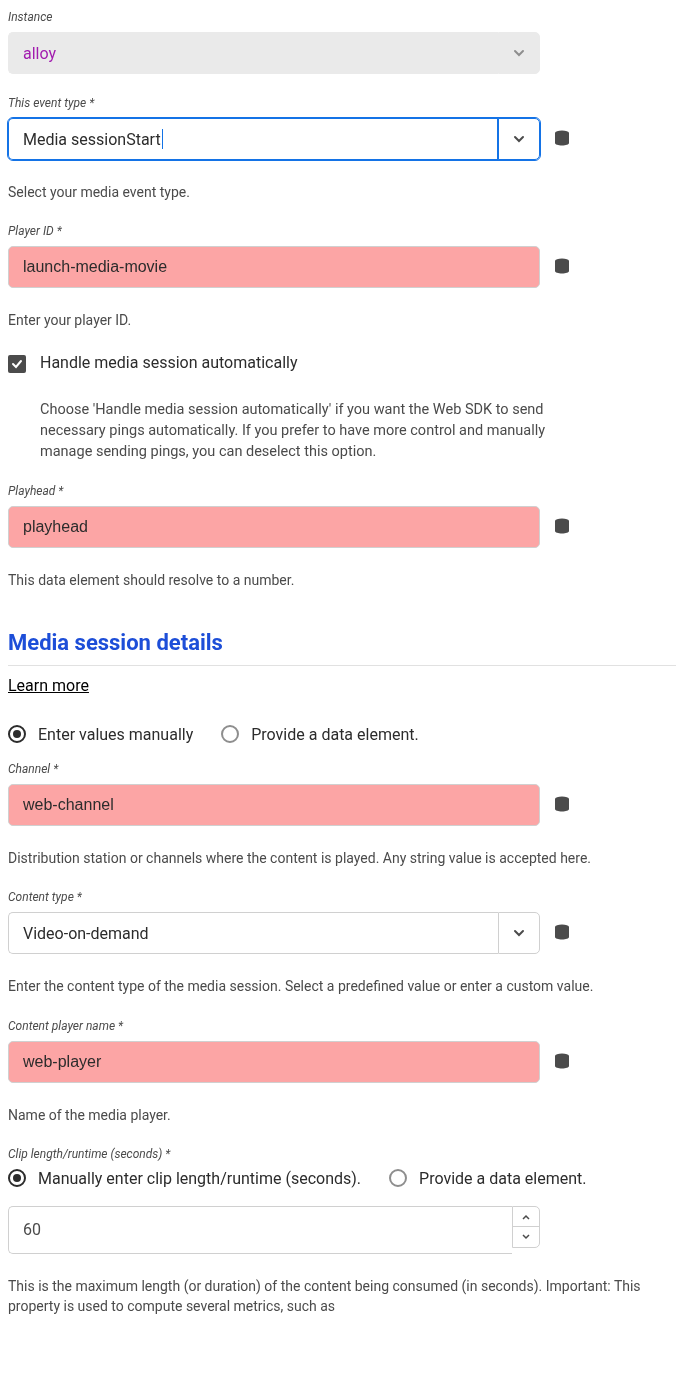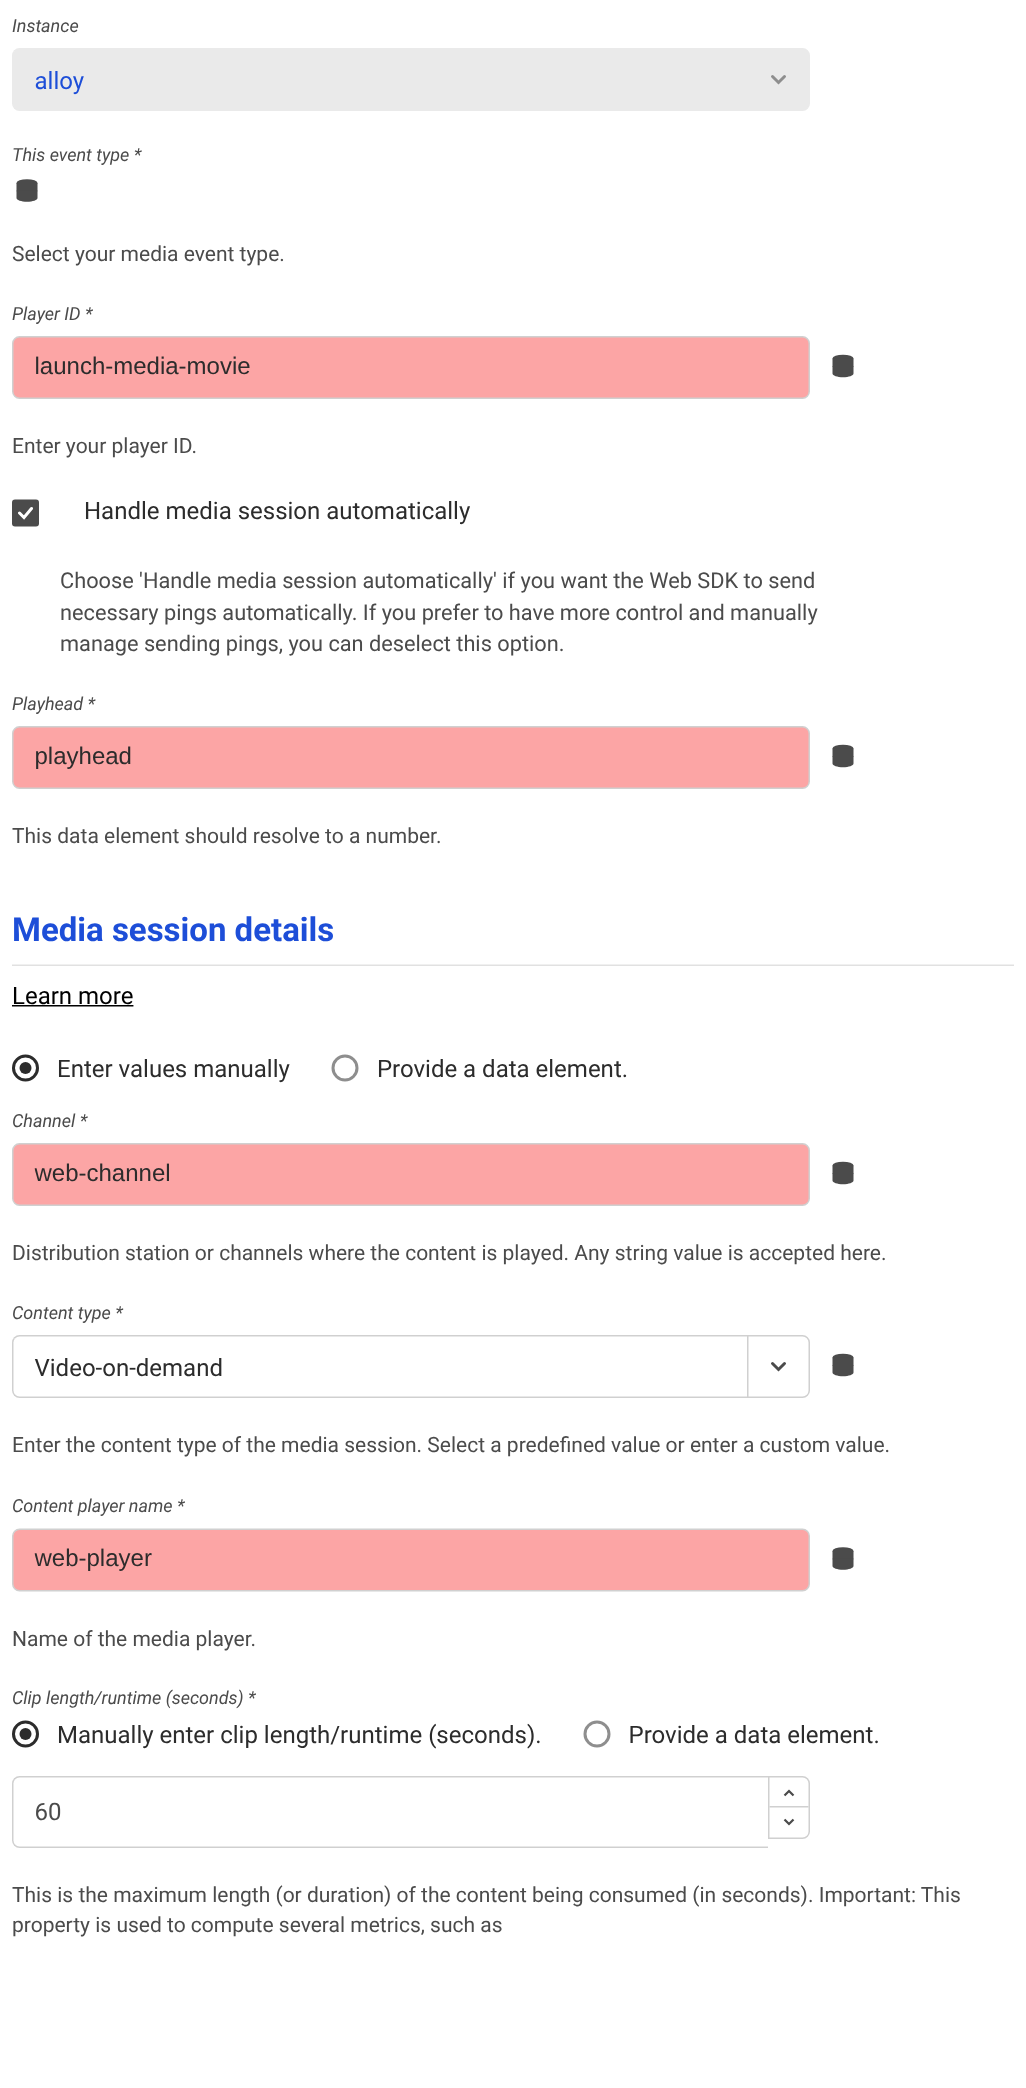--- a/index.html
+++ b/index.html
@@ -26,26 +26,26 @@
   flex: 1; height: 42px; padding: 0 14px;
   border: 1px solid #d0d0d0; border-right: none;
   border-radius: 5px 0 0 5px; font-size: 16px; color: #2c2c2c;
   display: flex; align-items: center; background: #fff;
 }
 .combo .carr {
   width: 42px; height: 42px; border: 1px solid #d0d0d0;
   border-radius: 0 5px 5px 0; display: flex; align-items: center; justify-content: center;
   background: #fff;
 }
-.combo.disabled .cbody, .combo.disabled .carr { background: #eaeaea; color: #1d4ed8; border-color: #eaeaea; }
+.combo.disabled .cbody, .combo.disabled .carr { background: #eaeaea; color: #a21caf; border-color: #eaeaea; }
 .combo.focused .cbody { border-color: #1473e6; outline: 1px solid #1473e6; border-right: none; }
 .combo.focused .carr { border-color: #1473e6; outline: 1px solid #1473e6; }
 .chev { width: 12px; height: 12px; }
 .db-icon { width: 20px; height: 20px; flex: 0 0 auto; }
-.checkbox-row { display: flex; align-items: flex-start; gap: 30px; margin-bottom: 24px; }
+.checkbox-row { display: flex; align-items: flex-start; gap: 14px; margin-bottom: 24px; }
 .cb {
   width: 18px; height: 18px; border-radius: 2px; background: #4b4b4b;
   display: flex; align-items: center; justify-content: center; flex: 0 0 auto;
   margin-top: 2px;
 }
 .cb-label { font-size: 16px; color: #2c2c2c; font-weight: 400; }
 .cb-desc { font-size: 14.5px; color: #4b4b4b; margin-left: 32px; line-height: 1.45; max-width: 540px; margin-top: 26px; }
 .section-title { font-size: 22px; font-weight: 700; color: #1d4ed8; margin-top: 40px; margin-bottom: 10px; }
 .divider { border-top: 1px solid #e1e1e1; margin-bottom: 10px; }
 .link { color: #000000; text-decoration: underline; font-size: 16px; display: inline-block; margin-bottom: 30px; }
@@ -91,20 +91,31 @@
     </div>
   </div>
 </div>
 
 
 <div class="field">
   <label class="label">
     <span>This event type</span> <span>*</span>
   </label>
   <div class="row">
+    <div class="combo focused">
+      <div class="cbody">
+          <span>Media sessionStart</span>
+          <span class="cursor"></span>
+        </div>
+      <div class="carr">
+        <svg class="chev" viewBox="0 0 12 12">
+            <path d="M2 4l4 4 4-4" stroke="#4b4b4b" stroke-width="2" fill="none" stroke-linecap="round"></path>
+          </svg>
+      </div>
+    </div>
     <svg class="db-icon" viewBox="0 0 20 20">
         <ellipse cx="10" cy="4" rx="7" ry="2.5" fill="#4b4b4b"></ellipse>
         <path d="M3 4v5c0 1.4 3.1 2.5 7 2.5s7-1.1 7-2.5V4" fill="#4b4b4b"></path>
         <path d="M3 9v5c0 1.4 3.1 2.5 7 2.5s7-1.1 7-2.5V9" fill="#4b4b4b"></path>
       </svg>
   </div>
   <div class="help">Select your media event type.</div>
 </div>
 
 

